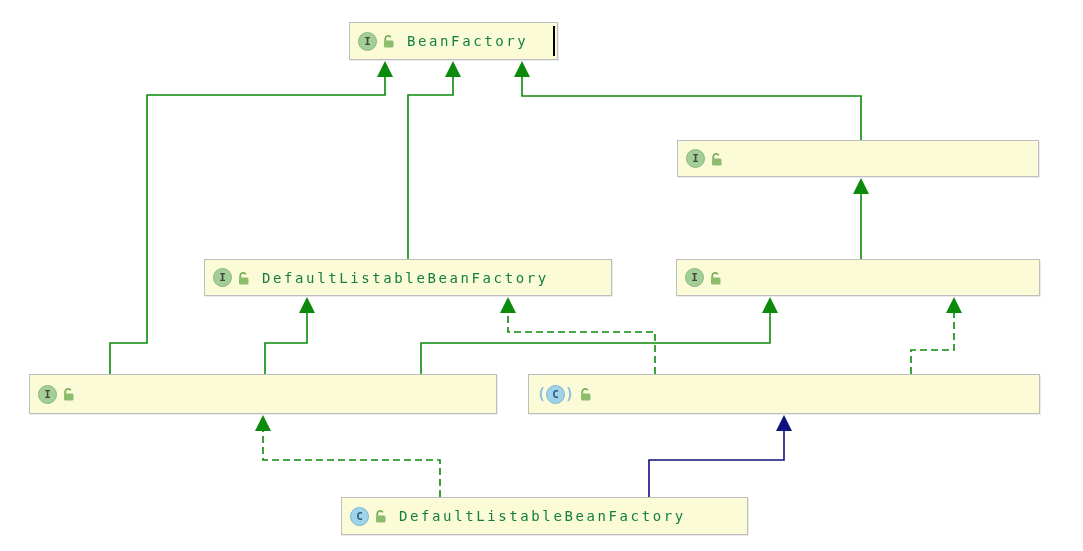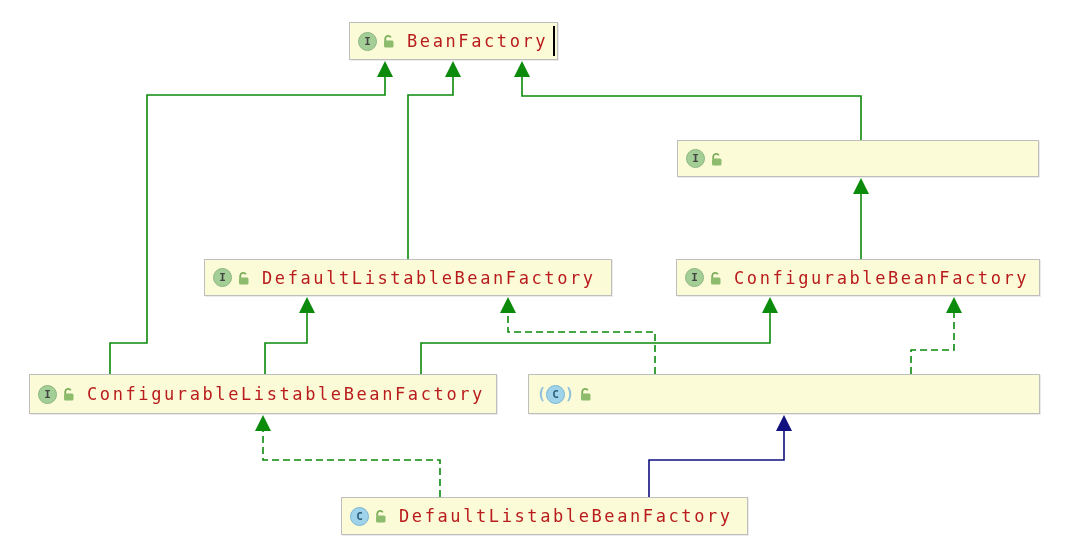--- a/index.html
+++ b/index.html
@@ -16,23 +16,23 @@
     box-sizing:border-box;
     background:#FBFBD8;
     border:1px solid #BEBEBE;
     box-shadow:1px 1px 0 rgba(0,0,0,0.08);
     display:flex;
     align-items:center;
     padding:0 8px;
     white-space:nowrap;
   }
   .node .label{
-    font-size:17px;
+    font-size:14px;
     letter-spacing:2.6px;
-    color:#b91c1c;
+    color:#15803d;
     margin-left:12px;
   }
   .icon-circle{
     display:inline-flex;
     align-items:center;
     justify-content:center;
     width:17px;height:17px;
     border-radius:50%;
     font-size:11px;
     font-weight:bold;
@@ -119,32 +119,30 @@
   </div>
 
   <div class="node" id="n-conf">
     <span class="icon-circle iface">I</span>
     <span class="lock">
       <svg width="13" height="14" viewBox="0 0 13 14">
           <path d="M3.2 7 V4.6 A3 3 0 0 1 8.8 3.4" fill="none" stroke="#7BAE5B" stroke-width="1.8"></path>
           <rect x="2" y="6.5" width="9.5" height="7" rx="1.5" fill="#8CBC6C"></rect>
         </svg>
     </span>
-    <span class="label">ConfigurableBeanFactory</span>
   </div>
 
   <div class="node" id="n-cfls">
     <span class="icon-circle iface">I</span>
     <span class="lock">
       <svg width="13" height="14" viewBox="0 0 13 14">
           <path d="M3.2 7 V4.6 A3 3 0 0 1 8.8 3.4" fill="none" stroke="#7BAE5B" stroke-width="1.8"></path>
           <rect x="2" y="6.5" width="9.5" height="7" rx="1.5" fill="#8CBC6C"></rect>
         </svg>
     </span>
-    <span class="label">ConfigurableListableBeanFactory</span>
   </div>
 
   <div class="node" id="n-abst">
     <span class="abstract-wrap">
       <span class="paren">(</span>
       <span class="icon-circle cls">C</span>
       <span class="paren">)</span>
     </span>
     <span class="lock">
       <svg width="13" height="14" viewBox="0 0 13 14">

